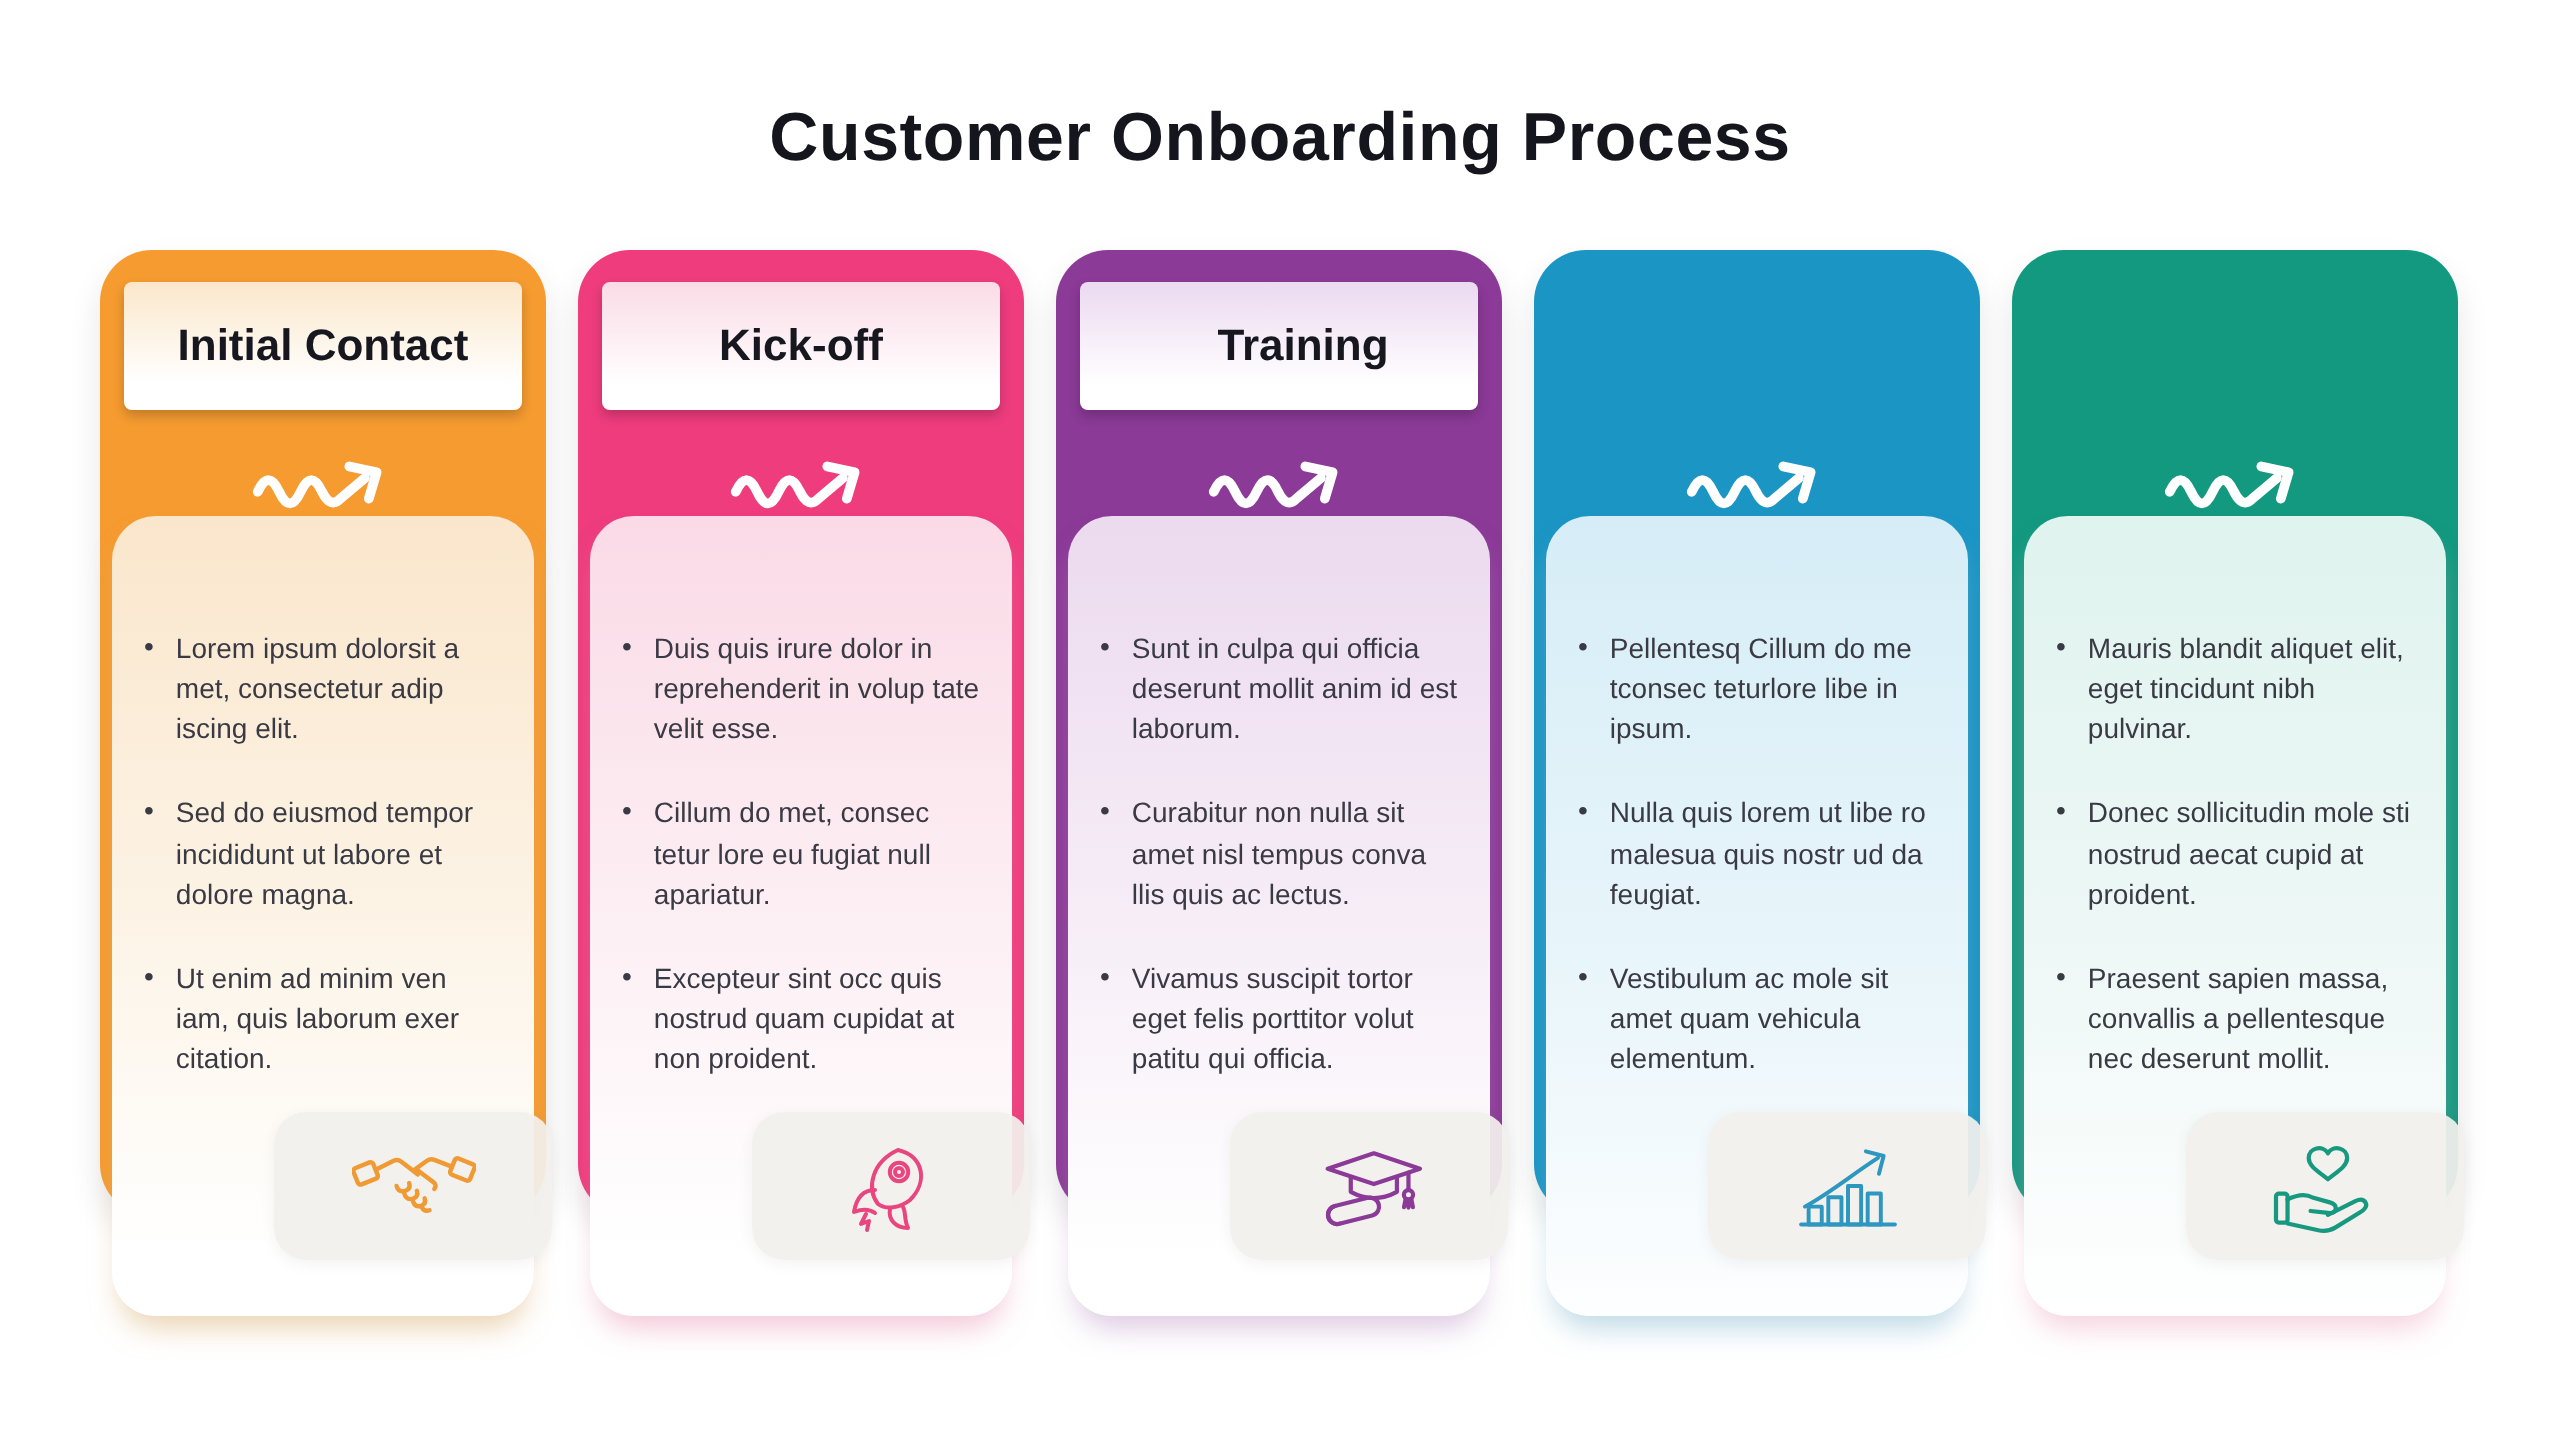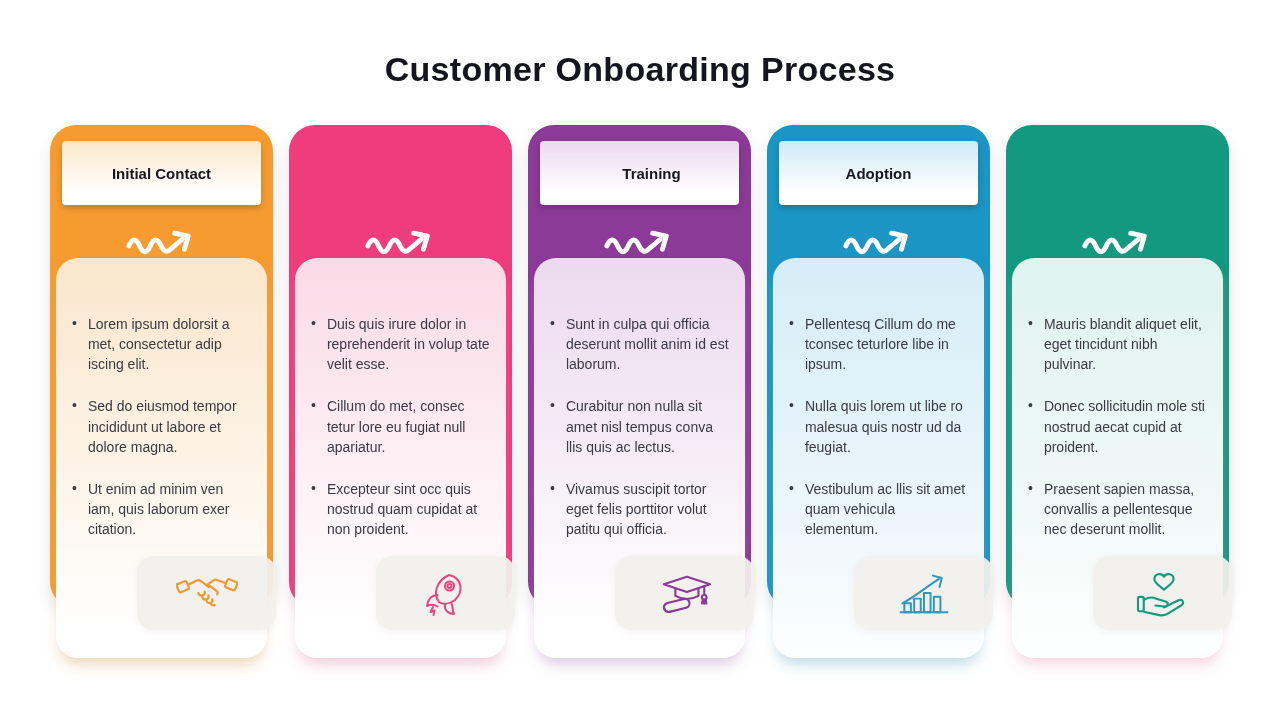--- a/index.html
+++ b/index.html
@@ -6,21 +6,21 @@
   .stage{position:relative;width:1280px;height:720px;background:#ffffff;overflow:hidden;
          font-family:"Liberation Sans",sans-serif;}
   .slide-title{position:absolute;top:50px;left:0;width:100%;margin:0;text-align:center;
          font-size:34px;font-weight:700;color:#15151d;letter-spacing:.3px;}
   .cols{position:absolute;left:50px;top:125px;display:flex;gap:16px;}
   .col{position:relative;width:223px;height:545px;}
   .outer{position:absolute;left:0;right:0;top:0;height:483px;border-radius:26px;
          box-shadow:0 8px 16px rgba(0,0,0,.10);}
   .pill{position:absolute;left:12px;right:12px;top:16px;height:64px;border-radius:4px;
          display:flex;align-items:center;justify-content:center;
-         font-size:15px;font-weight:700;color:#17171f;
+         font-size:22px;font-weight:700;color:#17171f;
          box-shadow:0 3px 6px rgba(0,0,0,.20);}
   .wave{position:absolute;left:0;right:0;top:98px;height:36px;
          display:flex;align-items:center;justify-content:center;}
   .body{position:absolute;left:6px;right:6px;top:133px;height:400px;border-radius:22px;
          box-sizing:border-box;padding:56px 15px 0 16px;}
   .bullets{margin:0;padding:0;list-style:none;display:flex;flex-direction:column;gap:22px;}
   .bullets li{display:flex;gap:11px;font-size:14px;line-height:1.44;color:#3a3a44;}
   .bullets .dot{flex:none;transform:translateY(-1px);color:#3a3a44;}
   .iconbox{position:absolute;right:-3px;top:431px;width:139px;height:74px;border-radius:16px;
          background:rgba(242,240,237,.93);display:flex;align-items:center;justify-content:center;
@@ -99,20 +99,23 @@
           <path d="M23 22 q1 3.5 4.5 2.5 q3 -1 2 -4"></path>
           <path d="M27 26 q1 3.5 4.5 2.5 q3 -1 2 -4"></path>
           <path d="M31.5 30 q1 3.2 4.2 2.2 q2.8 -1 1.8 -3.8"></path>
           <path d="M36 33 q1.5 2.5 4 1.5"></path>
         </svg>
       </div>
     </section>
 
     <section class="col c2">
       <div class="outer"></div>
+      <div class="pill">
+        <span>Kick-off</span>
+      </div>
       <div class="wave">
         <svg width="76" height="30" viewBox="0 0 78 30" fill="none" stroke-width="5" stroke-linecap="round" stroke-linejoin="round">
           <path d="M5 20 q5.5 -12 11 0 t11 0 t11 0 q4.5 9 9.5 3.5 L60 13"></path>
           <path d="M52 7 L66 10 L62 23.5"></path>
         </svg>
       </div>
       <div class="body">
         <ul class="bullets">
           <li>
               <span class="dot">•</span>
@@ -177,42 +180,39 @@
           <g transform="rotate(-14 24 39)">
             <rect x="10" y="34" width="27" height="9.5" rx="4.7"></rect>
             <path d="M14.7 34 a4.7 4.7 0 0 0 0 9.5"></path>
           </g>
         </svg>
       </div>
     </section>
 
     <section class="col c4">
       <div class="outer"></div>
-      <div class="pill">
-        <span>Adoption</span>
-      </div>
       <div class="wave">
         <svg width="76" height="30" viewBox="0 0 78 30" fill="none" stroke-width="5" stroke-linecap="round" stroke-linejoin="round">
           <path d="M5 20 q5.5 -12 11 0 t11 0 t11 0 q4.5 9 9.5 3.5 L60 13"></path>
           <path d="M52 7 L66 10 L62 23.5"></path>
         </svg>
       </div>
       <div class="body">
         <ul class="bullets">
           <li>
               <span class="dot">•</span>
               <span>Pellentesq Cillum do me tconsec teturlore libe in ipsum.</span>
             </li>
           <li>
               <span class="dot">•</span>
               <span>Nulla quis lorem ut libe ro malesua quis nostr ud da feugiat.</span>
             </li>
           <li>
               <span class="dot">•</span>
-              <span>Vestibulum ac llis sit amet quam vehicula elementum.</span>
+              <span>Vestibulum ac mole sit amet quam vehicula elementum.</span>
             </li>
         </ul>
       </div>
       <div class="iconbox">
         <svg class="icon" width="60" height="50" viewBox="0 0 64 52" stroke-width="2.1">
           <path d="M7 46.5 H57"></path>
           <rect x="11" y="37" width="7" height="9.5"></rect>
           <rect x="21.5" y="32" width="7" height="14.5"></rect>
           <rect x="32" y="26" width="7" height="20.5"></rect>
           <rect x="42.5" y="30" width="7" height="16.5"></rect>

